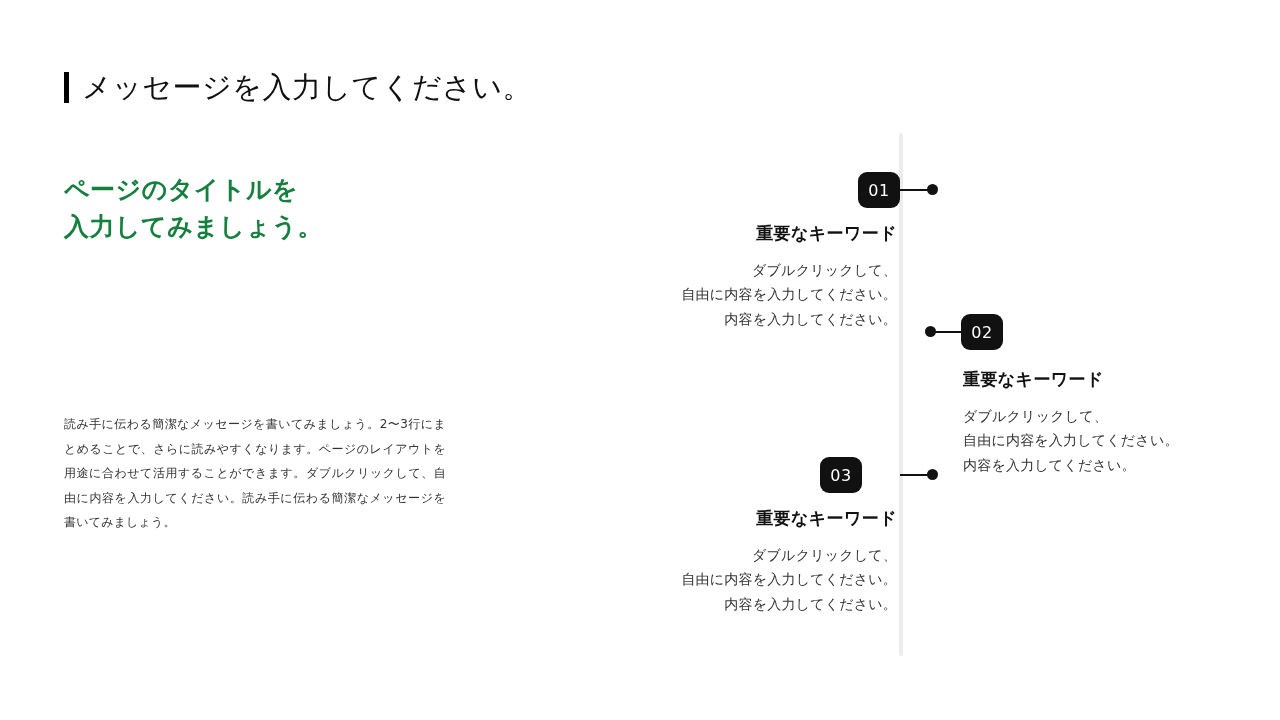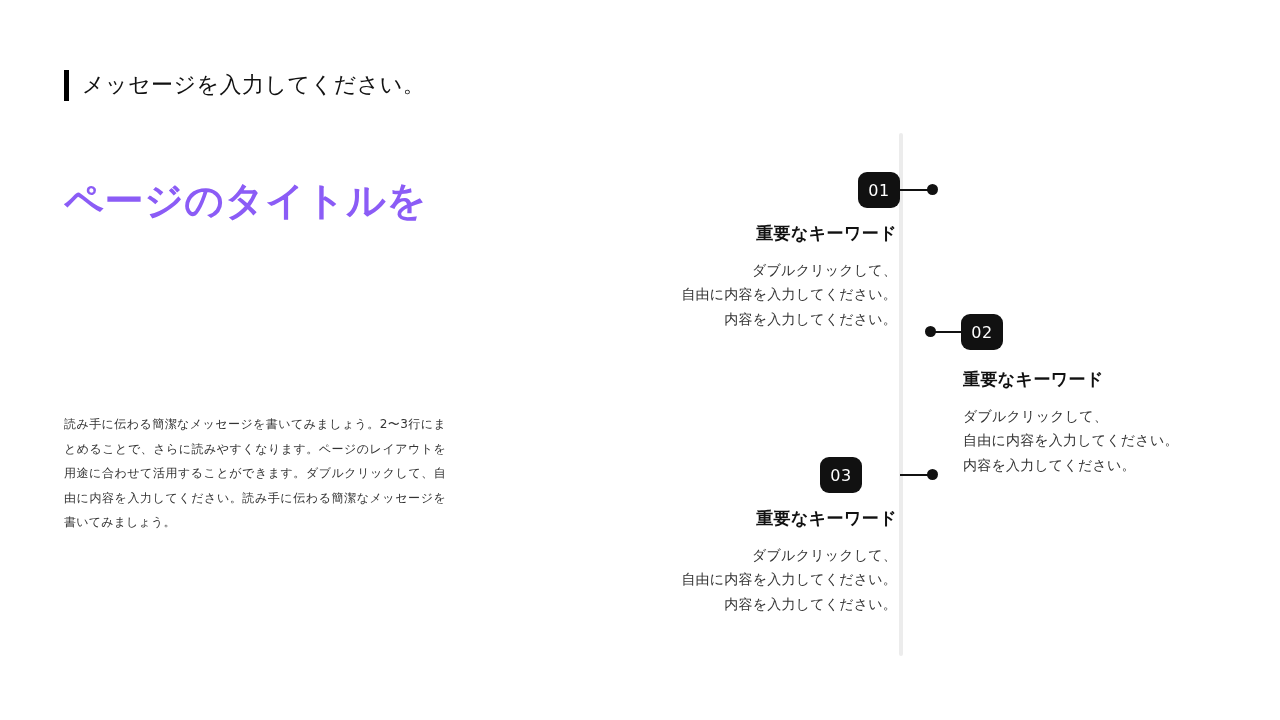--- a/index.html
+++ b/index.html
@@ -26,38 +26,38 @@
     align-items: center;
     gap: 13px;
   }
   .eyebrow-bar {
     width: 5px;
     height: 31px;
     background: #000000;
     flex: 0 0 auto;
   }
   .eyebrow-text {
-    font-size: 22px;
+    font-size: 29px;
     line-height: 1.2;
     letter-spacing: 0.5px;
     color: #111111;
     white-space: nowrap;
   }
 
   
   .page-title {
     position: absolute;
     left: 64px;
     top: 172px;
     width: 430px;
-    font-size: 39px;
+    font-size: 25px;
     font-weight: 700;
     line-height: 1.47;
     letter-spacing: 0.5px;
-    color: #8b5cf6;
+    color: #15803d;
   }
   .page-title span { display: block; }
 
   .body-copy {
     position: absolute;
     left: 64px;
     top: 412px;
     width: 382px;
     font-size: 12px;
     line-height: 2.05;
@@ -148,20 +148,21 @@
 </head>
 <body>
 
 <div class="eyebrow">
   <div class="eyebrow-bar"></div>
   <div class="eyebrow-text">メッセージを入力してください。</div>
 </div>
 
 <div class="page-title">
   <span>ページのタイトルを</span>
+  <span>入力してみましょう。</span>
 </div>
 
 <div class="body-copy">読み手に伝わる簡潔なメッセージを書いてみましょう。2〜3行にまとめることで、さらに読みやすくなります。ページのレイアウトを 用途に合わせて活用することができます。ダブルクリックして、自由に内容を入力してください。読み手に伝わる簡潔なメッセージを書いてみましょう。</div>
 
 <div class="timeline">
 
   <div class="axis-line"></div>
 
   <div class="node">
     <div class="badge" style="left:826px; top:172px;">

